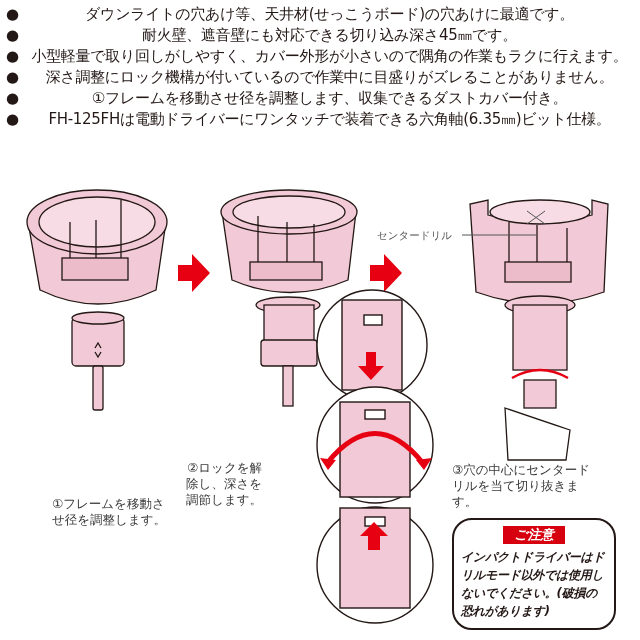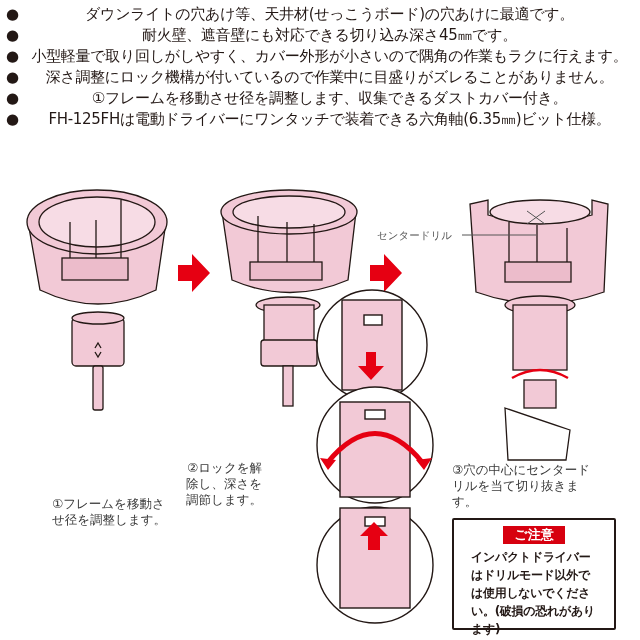--- a/index.html
+++ b/index.html
@@ -5,23 +5,23 @@
   html, body { margin:0; padding:0; background:#ffffff; }
   body { width:640px; height:640px; position:relative; overflow:hidden;
          font-family:"DejaVu Sans", "Liberation Sans", sans-serif; color:#231815; }
   .features { position:absolute; left:6px; top:4px; width:630px; font-size:15px; line-height:21px; letter-spacing:-0.3px; }
   .feature { display:flex; }
   .feature .bullet { width:17px; flex:none; font-size:15px; }
   .feature .txt { flex:1;text-align:center; }
   svg.illus { position:absolute; left:0; top:0; }
   .caption { position:absolute; font-size:12.5px; line-height:16px; color:#3a3a3a; }
   .label-center { position:absolute; left:377px; top:229px; font-size:10.5px; color:#555;text-align:right; }
-  .notice { position:absolute; left:452px; top:518px; width:160px; height:108px; border:2px solid #231815; border-radius:2px; background:#fff; }
+  .notice { position:absolute; left:452px; top:518px; width:160px; height:108px; border:2px solid #231815; border-radius:20px; background:#fff;font-style:italic; }
   .notice .head { margin:6px auto 4px; width:62px; text-align:center; background:#d7000f; color:#fff; font-size:13px; line-height:18px; font-weight:bold; }
-  .notice .body { padding:0 17px; font-size:12px; line-height:18px; font-weight:bold; color:#231815; letter-spacing:-0.3px; }
+  .notice .body { padding:0 7px; font-size:12px; line-height:18px; font-weight:bold; color:#231815; letter-spacing:-0.3px; }
 </style>
 </head>
 <body>
 
 <div class="features">
   <div class="feature">
       <span class="bullet">●</span>
       <span class="txt">ダウンライトの穴あけ等、天井材(せっこうボード)の穴あけに最適です。</span>
     </div>
   <div class="feature">

